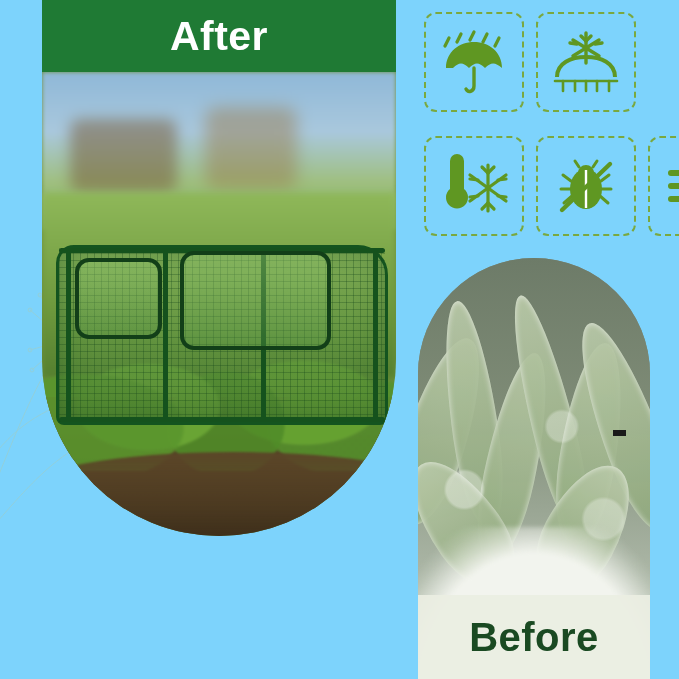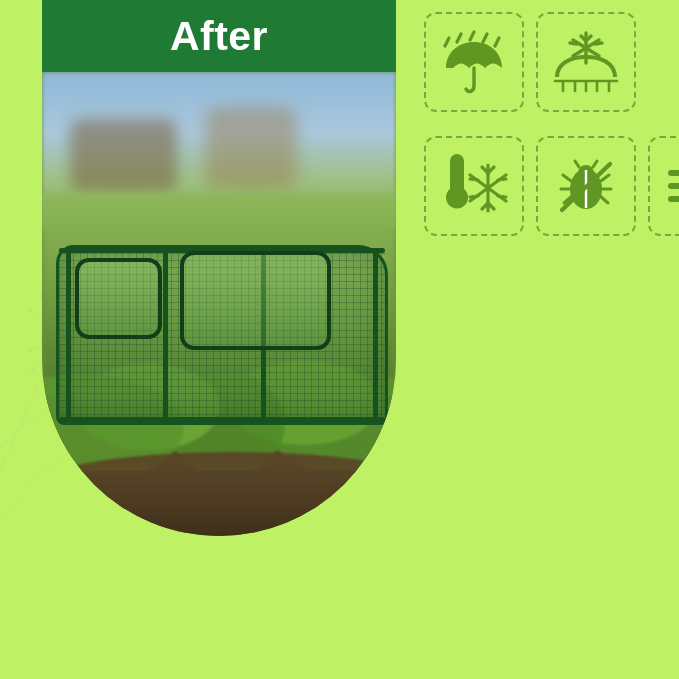--- a/index.html
+++ b/index.html
@@ -3,21 +3,21 @@
 <meta charset="utf-8">
 <style>
   html,body{margin:0;padding:0;}
   body{
     width:679px;height:679px;
     background:#eef2dd;
     font-family:"Liberation Sans", sans-serif;
     overflow:hidden;
     position:relative;
   }
-  .page{position:absolute;inset:0;background:#bef264;overflow:hidden;}
+  .page{position:absolute;inset:0;background:#7dd3fc;overflow:hidden;}
 
   
   .deco-left{
     position:absolute;left:-30px;top:190px;width:200px;height:340px;
     opacity:.35;pointer-events:none;
   }
 
   
   .after-panel{
     position:absolute;left:42px;top:0;width:354px;height:536px;
@@ -312,14 +312,36 @@
       <svg width="66" height="50" viewBox="0 0 66 50">
         <g stroke="#5f9722" stroke-width="6" fill="none" stroke-linecap="round">
           <path d="M6 12 L40 12 a7 7 0 1 0 -7 -7"></path>
           <path d="M6 25 L46 25 a7 7 0 1 1 -7 7"></path>
           <path d="M6 38 L34 38"></path>
         </g>
       </svg>
     </div>
   </div>
 
+  <div class="before-panel">
+    <div class="before-photo">
+      <div class="bp-bg"></div>
+      <div class="bp-leaves">
+        <span style="left:-4%;top:18%;width:26%;height:46%;transform:rotate(18deg);"></span>
+        <span style="left:14%;top:10%;width:20%;height:54%;transform:rotate(-8deg);"></span>
+        <span style="left:30%;top:22%;width:22%;height:50%;transform:rotate(12deg);"></span>
+        <span style="left:48%;top:8%;width:18%;height:58%;transform:rotate(-14deg);"></span>
+        <span style="left:62%;top:20%;width:24%;height:48%;transform:rotate(9deg);"></span>
+        <span style="left:78%;top:14%;width:24%;height:52%;transform:rotate(-20deg);"></span>
+        <span style="left:4%;top:46%;width:30%;height:34%;transform:rotate(-35deg);"></span>
+        <span style="left:56%;top:48%;width:32%;height:32%;transform:rotate(28deg);"></span>
+      </div>
+      <div class="bp-ice"></div>
+      <div class="bp-snow"></div>
+
+      <div class="before-label-bar">
+        <span class="txt">Before</span>
+      </div>
+    </div>
+    <div class="tick"></div>
+  </div>
 
 </div>
 
 </body></html>

